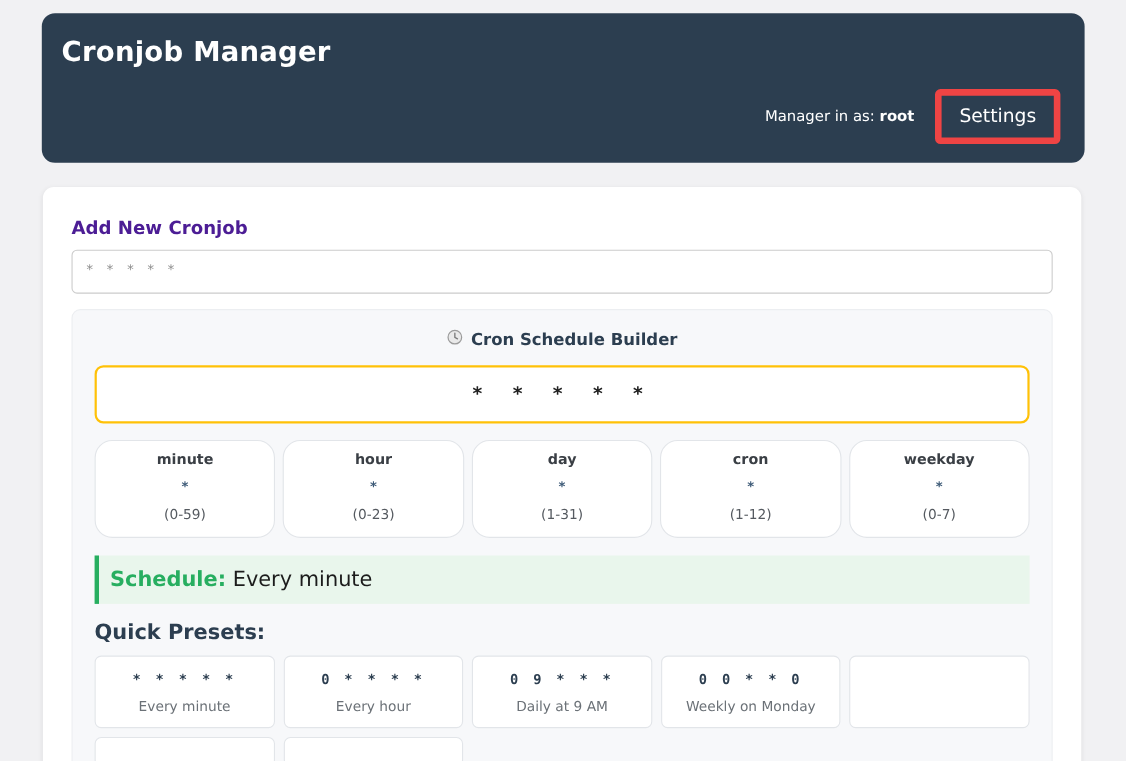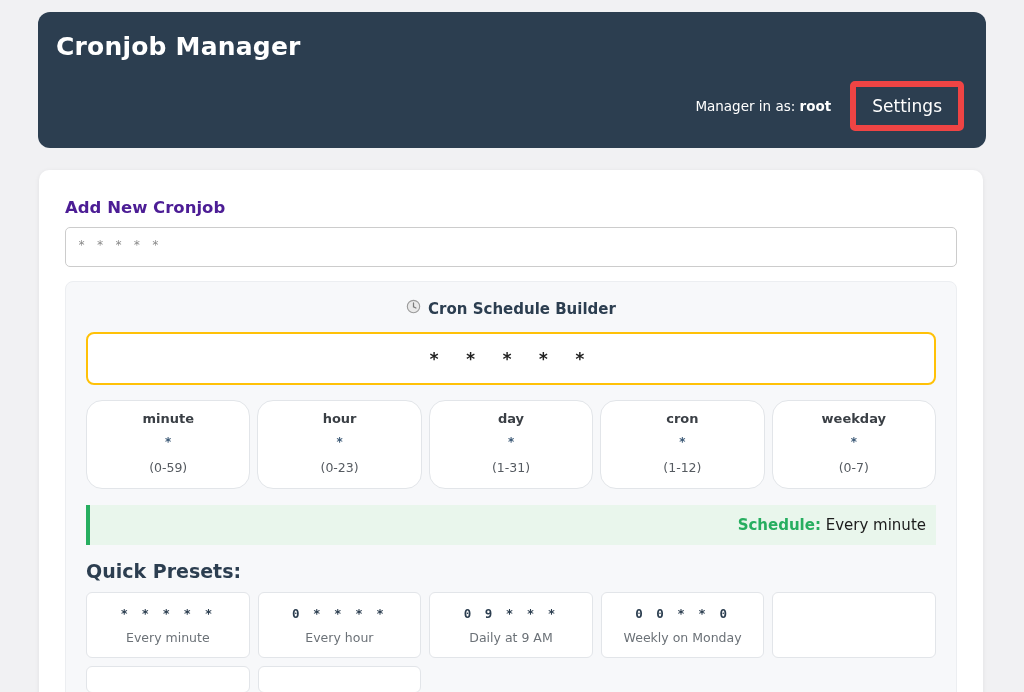--- a/index.html
+++ b/index.html
@@ -143,22 +143,22 @@
     margin-bottom: 11px;
   }
   .field-range {
     font-size: 12.5px;
     color: #555a60;
   }
   .schedule-summary {
     background: #e9f6ec;
     border-left: 4px solid #27ae60;
     padding: 11px 10px;
-    text-align: right;
-    font-size: 15px;
+    text-align: left;
+    font-size: 19px;
     margin-bottom: 15px;
   }
   .summary-prefix { color: #27ae60; font-weight: bold; }
   .summary-text { color: #1c1c1c; }
   .presets-heading {
     font-weight: bold;
     font-size: 19px;
     color: #2c3e50;
     margin: 0 0 10px 0;
   }

